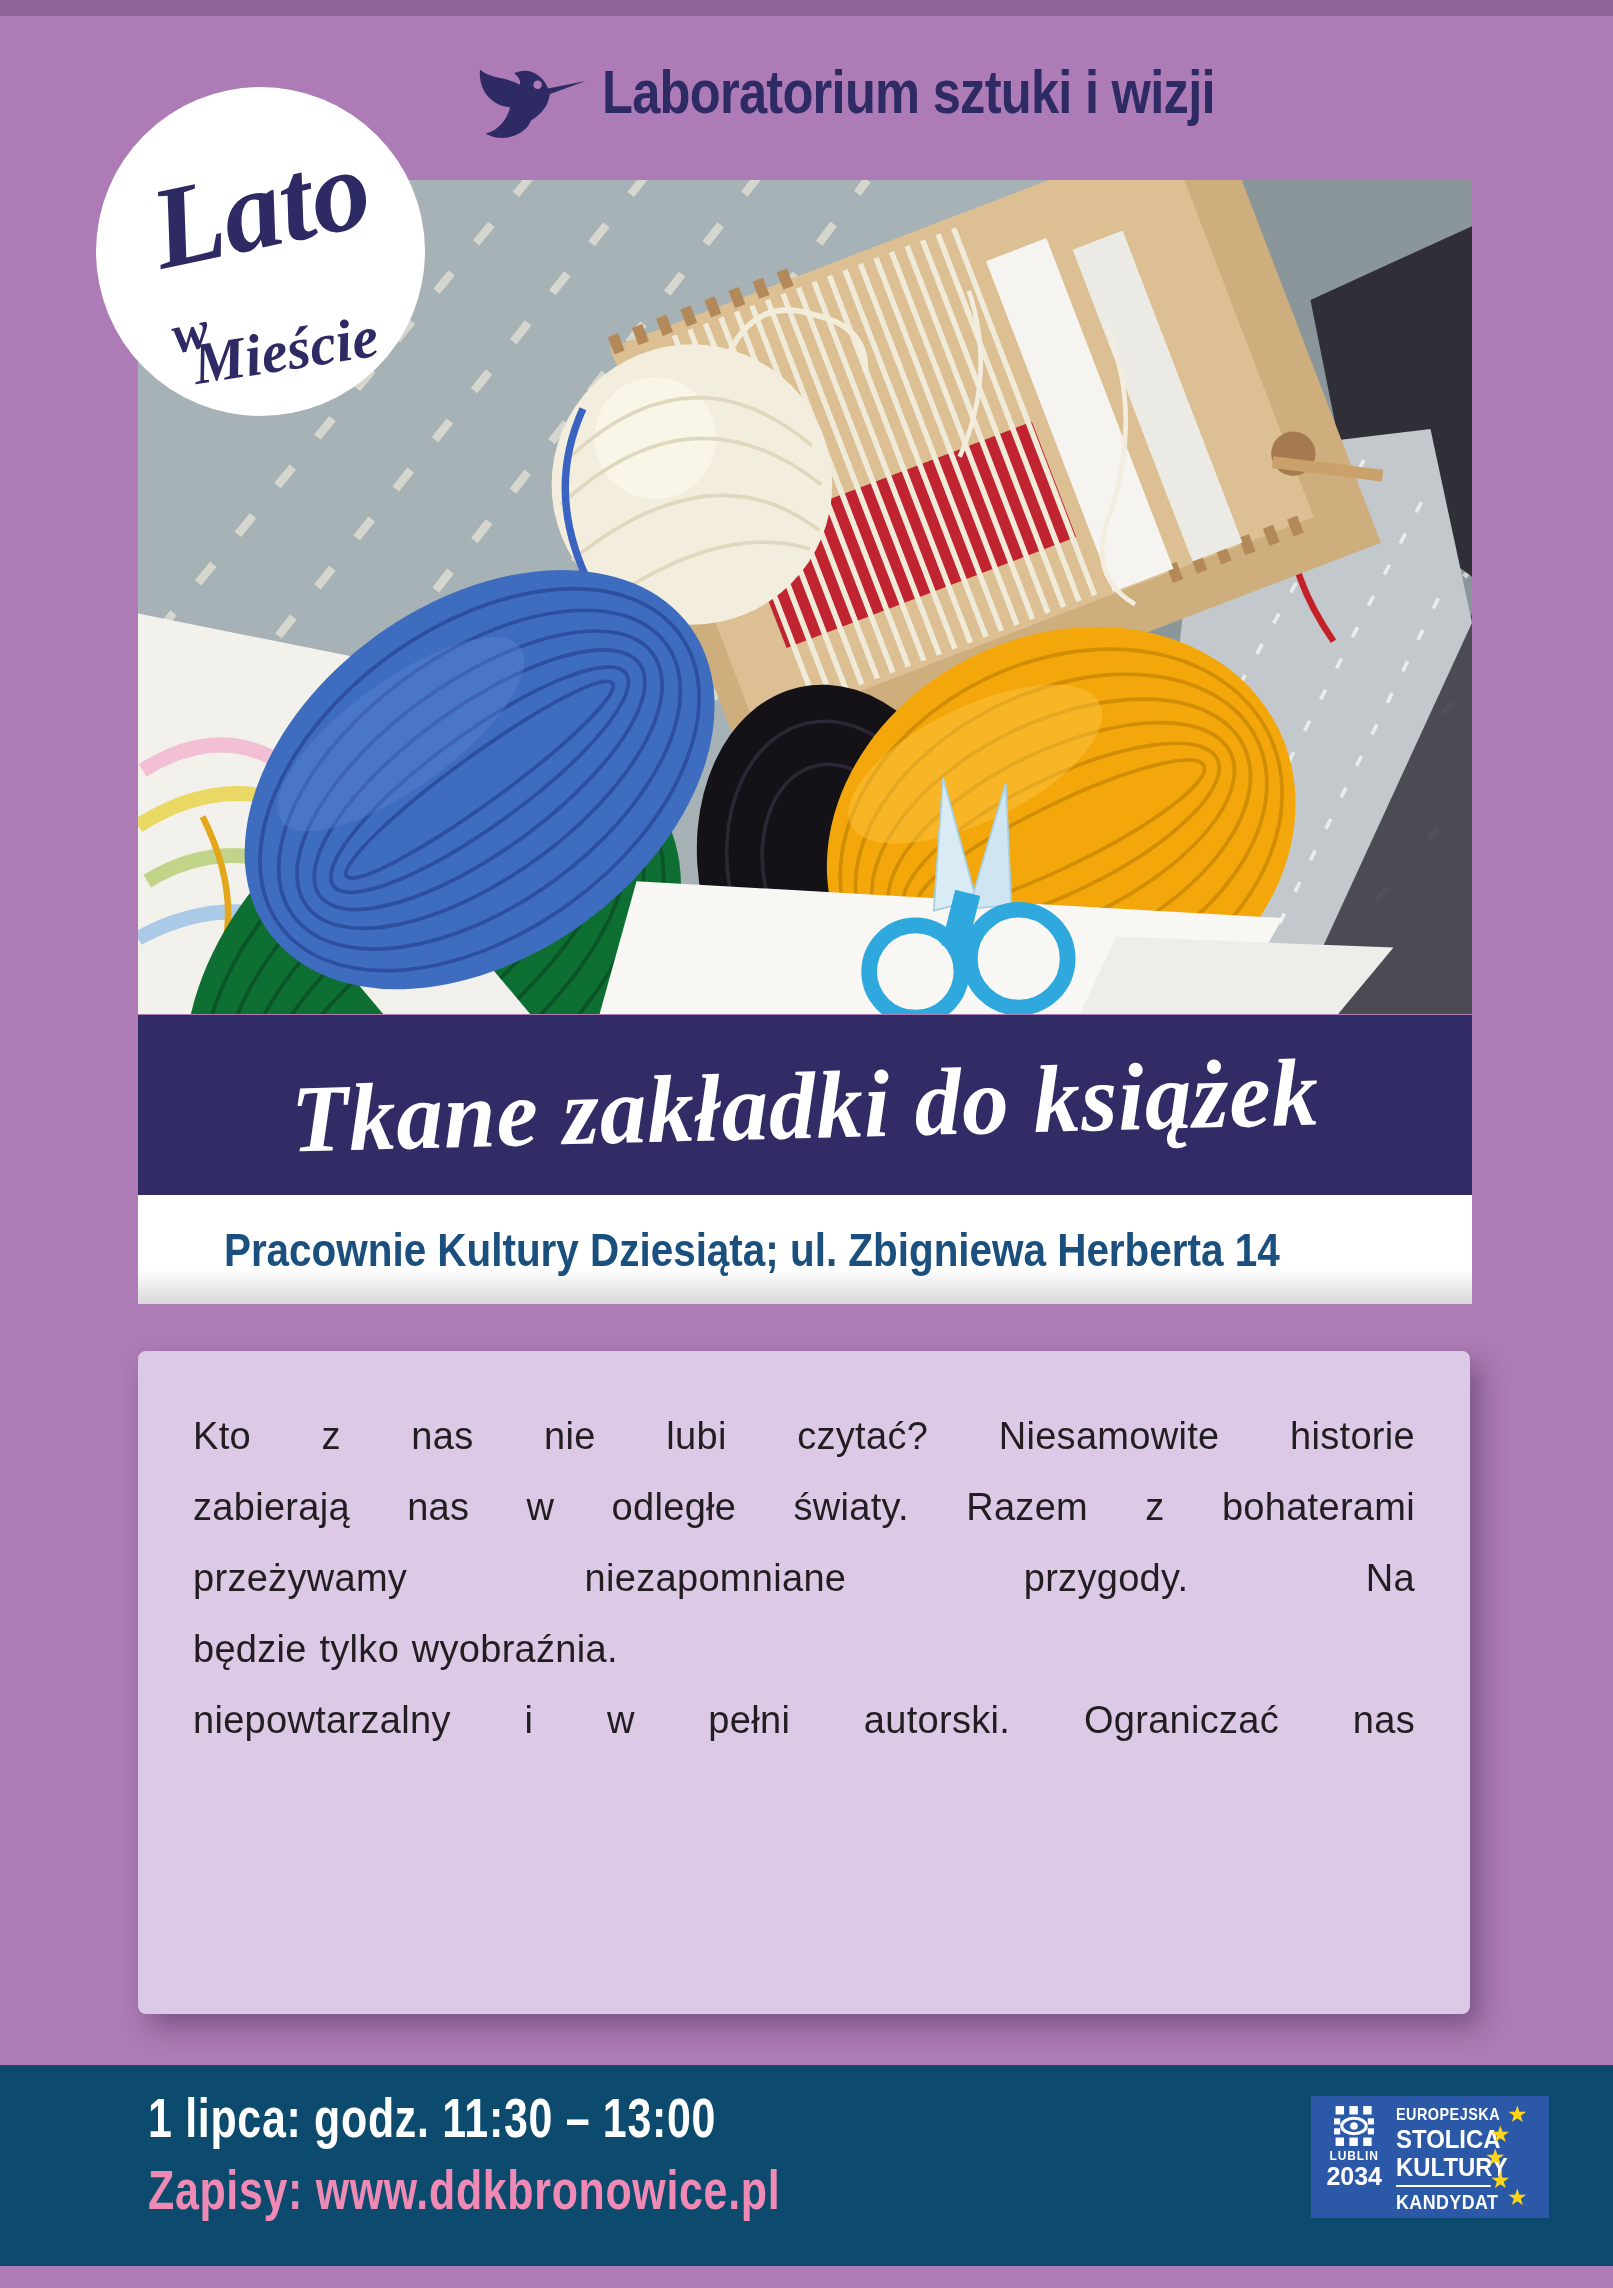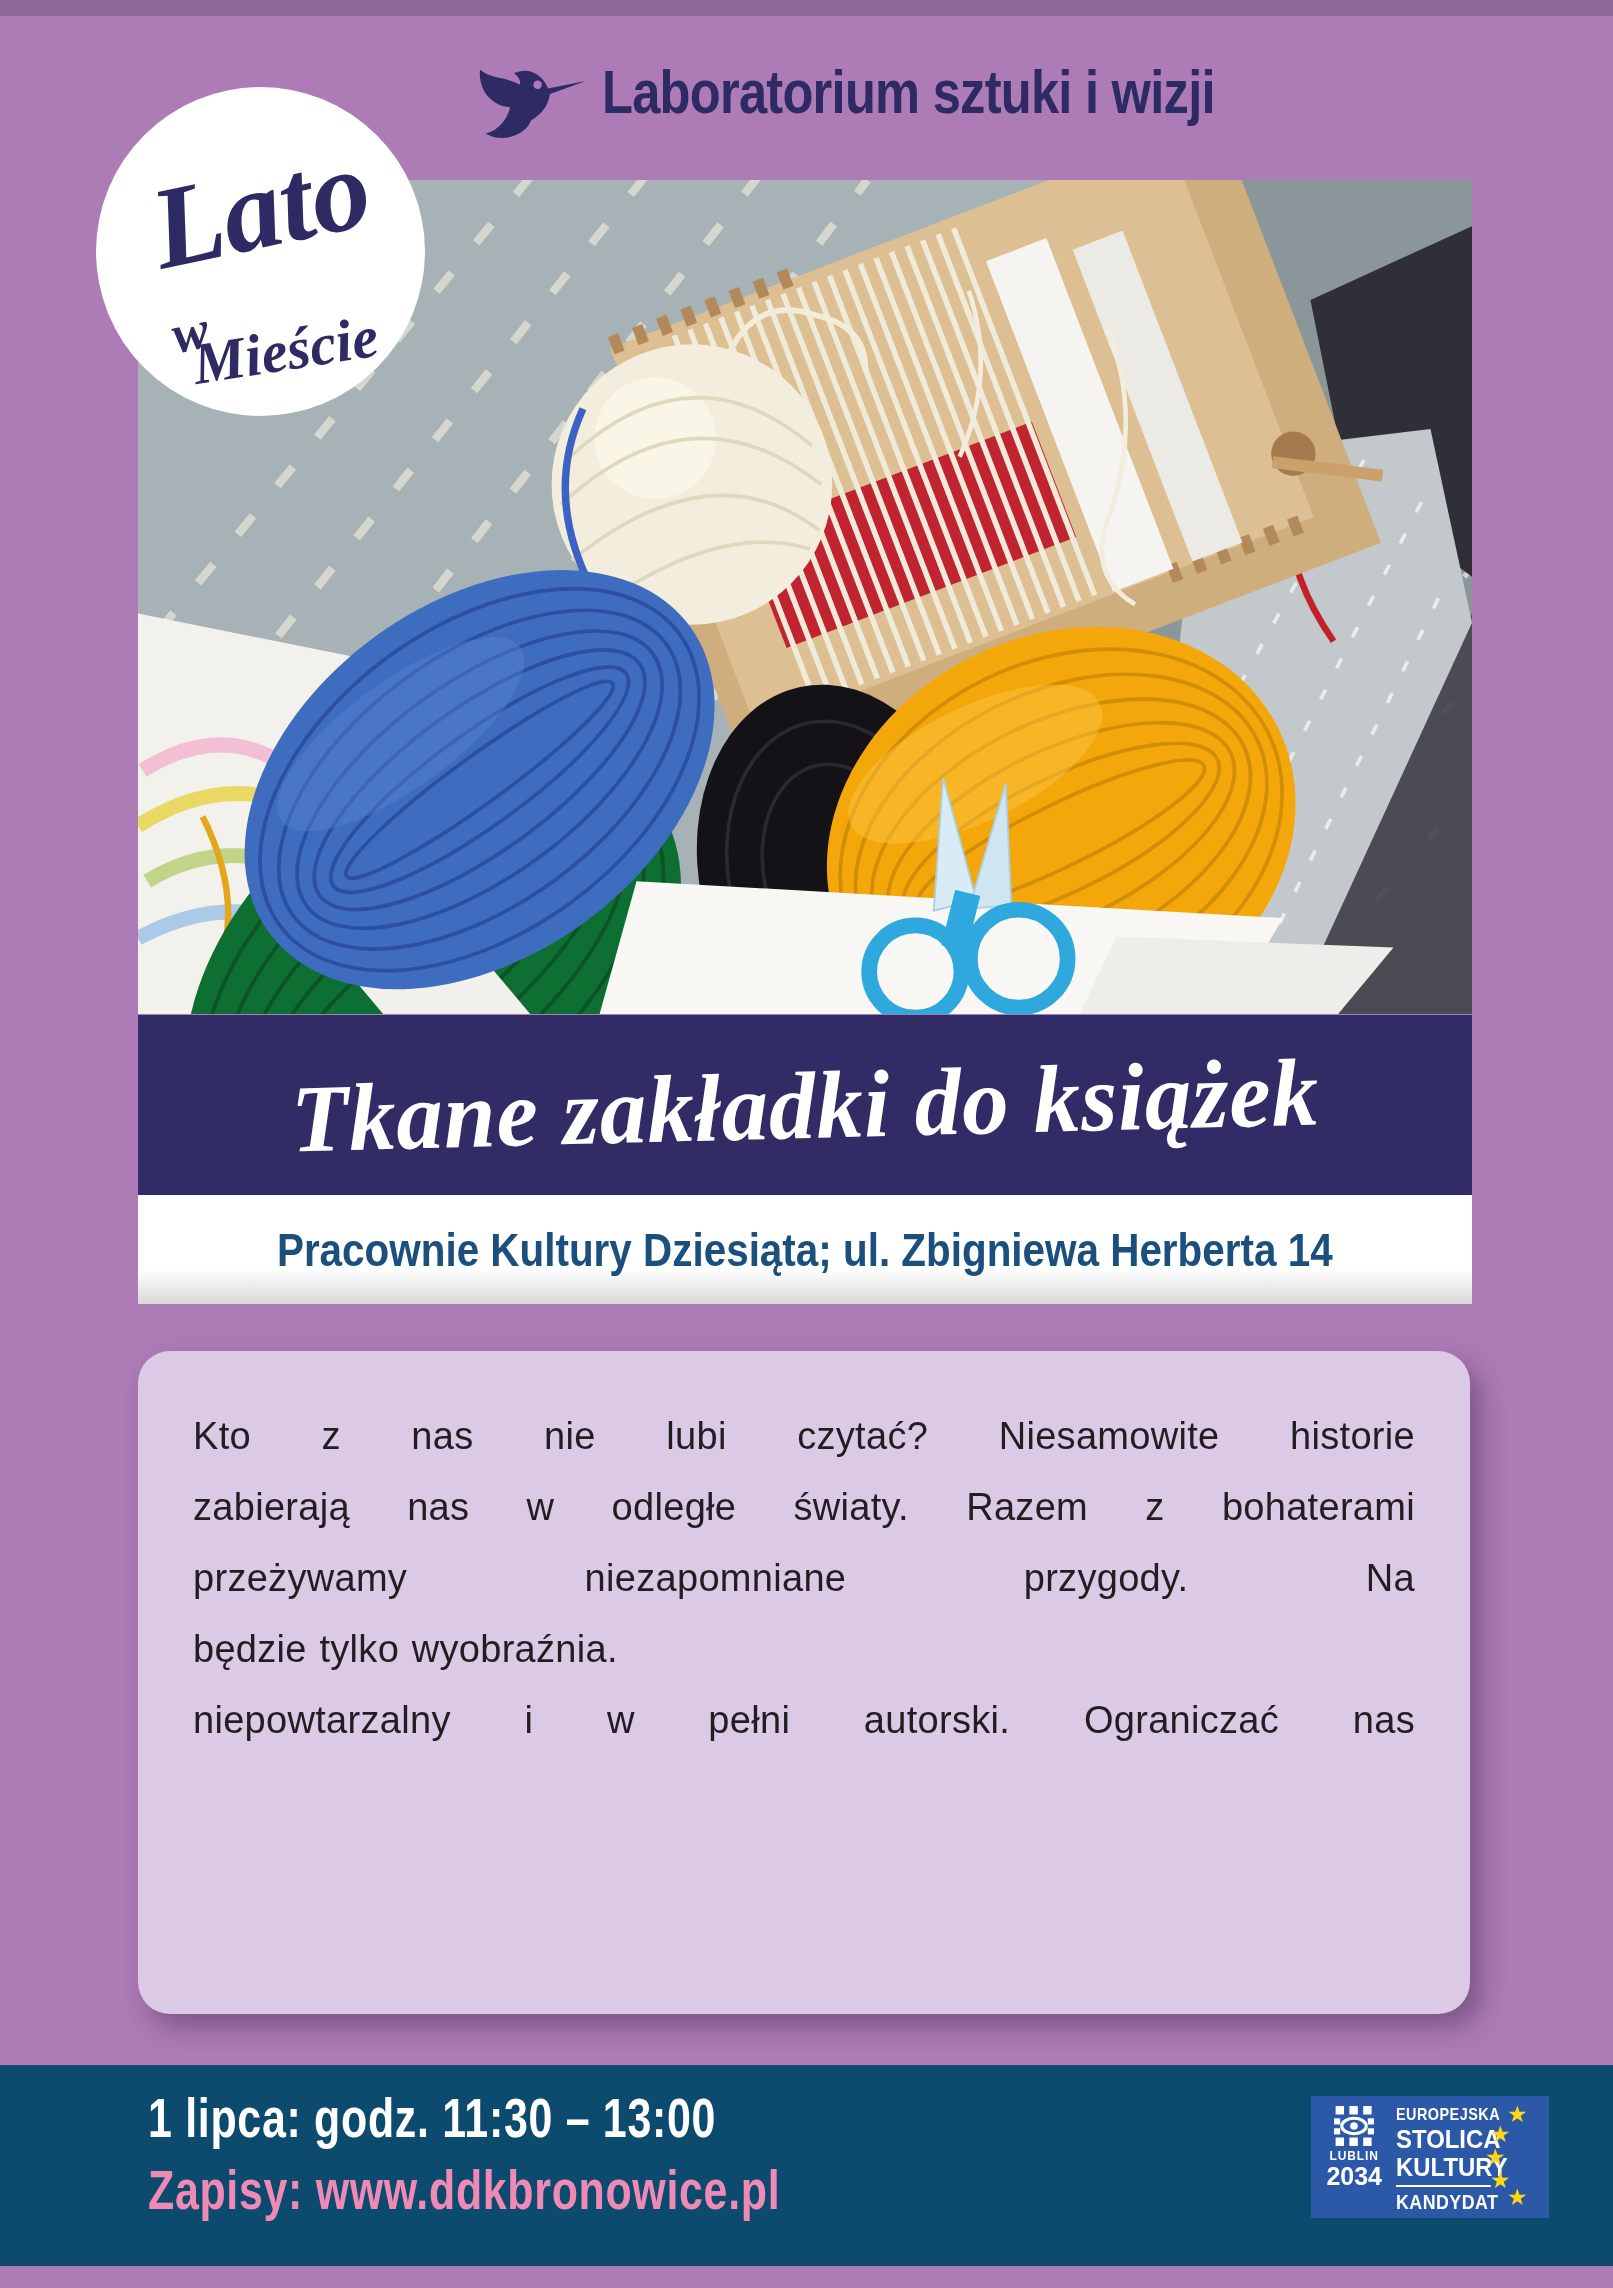--- a/index.html
+++ b/index.html
@@ -27,25 +27,25 @@
   .photo{position:absolute;left:138px;top:164px;width:1334px;height:834px;overflow:hidden;background:#a6b2b5;}
   .photo svg{display:block;width:100%;height:100%;}
   
   .banner{position:absolute;left:138px;top:999px;width:1334px;height:180px;background:#312b66;
     display:flex;align-items:center;justify-content:center;}
   .banner-title{font-family:"Liberation Serif",serif;font-style:italic;font-weight:bold;
     font-size:96px;color:#ffffff;transform:rotate(-1.5deg) scaleX(.97);letter-spacing:0.9px;white-space:nowrap;}
   
   .address{position:absolute;left:138px;top:1179px;width:1334px;height:109px;
     background:linear-gradient(180deg,#ffffff 0%,#ffffff 68%,#d8d8d8 100%);
-    display:flex;align-items:center;justify-content:center;}
+    display:flex;align-items:center;justify-content:flex-start;}
   .address-text{font-size:47px;font-weight:bold;color:#1b4f7d;transform:scaleX(.86);white-space:nowrap;}
   
   .desc-box{position:absolute;left:138px;top:1335px;width:1332px;height:663px;box-sizing:border-box;
-    background:#dcc9e6;border-radius:32px;box-shadow:11px 13px 26px rgba(46,25,58,.38);
+    background:#dcc9e6;border-radius:8px;box-shadow:11px 13px 26px rgba(46,25,58,.38);
     padding:50px 55px;}
   .desc-line{font-size:38px;color:#221d20;height:71px;line-height:71px;
     text-align:justify;text-align-last:justify;letter-spacing:0.3px;word-spacing:1.8px;white-space:nowrap;}
   .desc-line.last{text-align-last:left;}
   
   .footer{position:absolute;left:0;top:2049px;width:1613px;height:201px;background:#0c4a6e;}
   .footer-line{position:absolute;left:148px;white-space:nowrap;font-weight:bold;font-size:55px;
     transform:scaleX(.78);transform-origin:left top;letter-spacing:0.9px;line-height:1;}
   .footer-schedule{top:26px;color:#ffffff;}
   .footer-signup{top:98px;color:#ef8ab4;}

